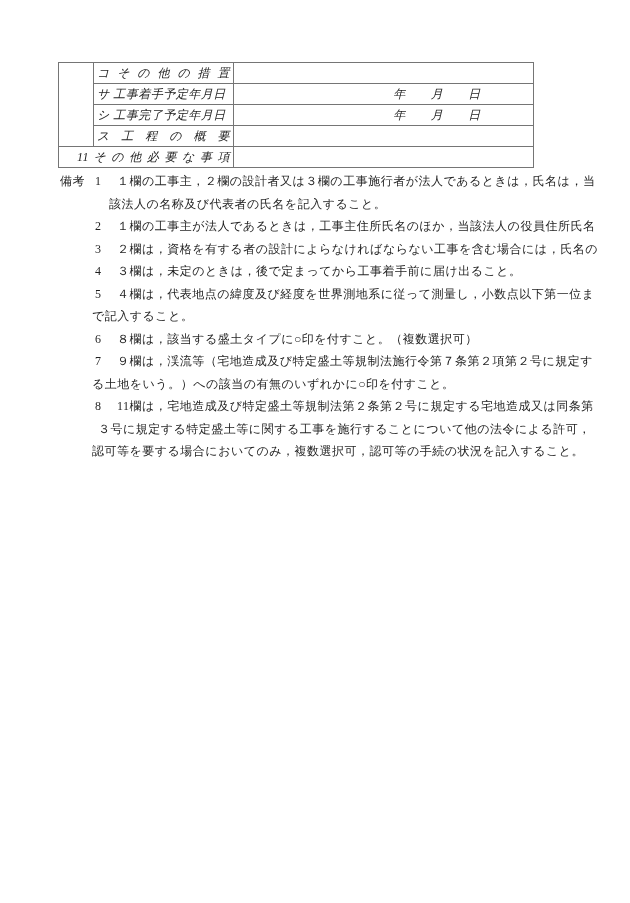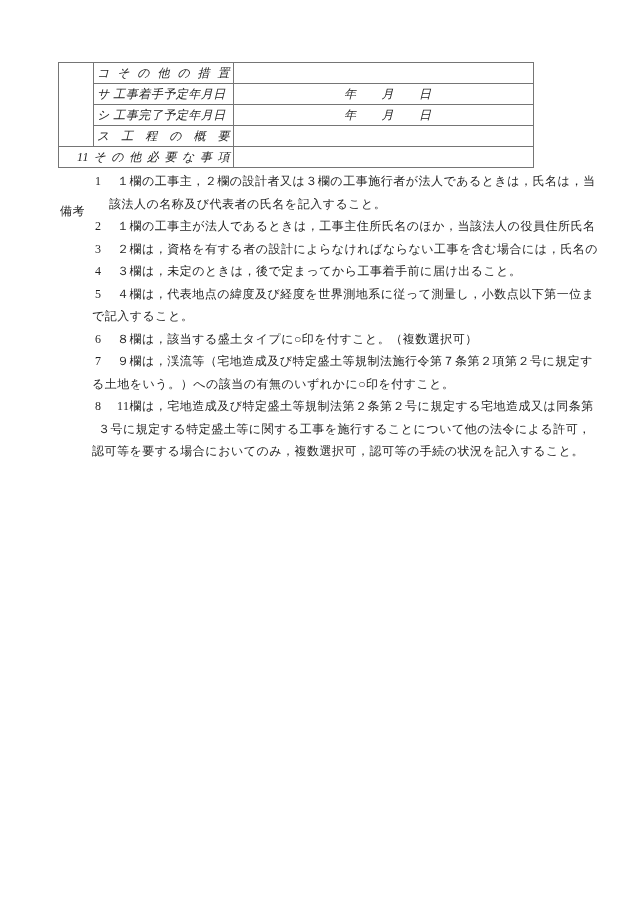--- a/index.html
+++ b/index.html
@@ -38,21 +38,21 @@
     white-space: nowrap;
     vertical-align: middle;
   }
   td.c-narrow {
     width: 35px;
     border-top: none;
   }
   td.c-label { width: 140px; letter-spacing: 0.5px; }
   td.c-label.just { text-align: justify; text-align-last: justify; }
   td.c-label.merged { padding-left: 18px; }
-  td.c-val { width: 300px; }
+  td.c-val { width: 300px; text-align: center; }
   td.c-val .date-text {
     display: block;
     text-indent: 107px;
     letter-spacing: 0.5px;
   }
 
   
   .remarks {
     position: absolute;
     left: 60px;
@@ -60,21 +60,20 @@
     width: 560px;
     display: flex;
     font-size: 12px;
     letter-spacing: 0.5px;
   }
   .remarks-label {
     flex: none;
     width: 35px;
     line-height: 22.5px;
     white-space: nowrap;
-    margin-top: 30px;
   }
   .notes { flex: 1; min-width: 0; }
   .note-line {
     display: flex;
     line-height: 22.5px;
     white-space: nowrap;
   }
   .note-num {
     flex: none;
     width: 22px;

